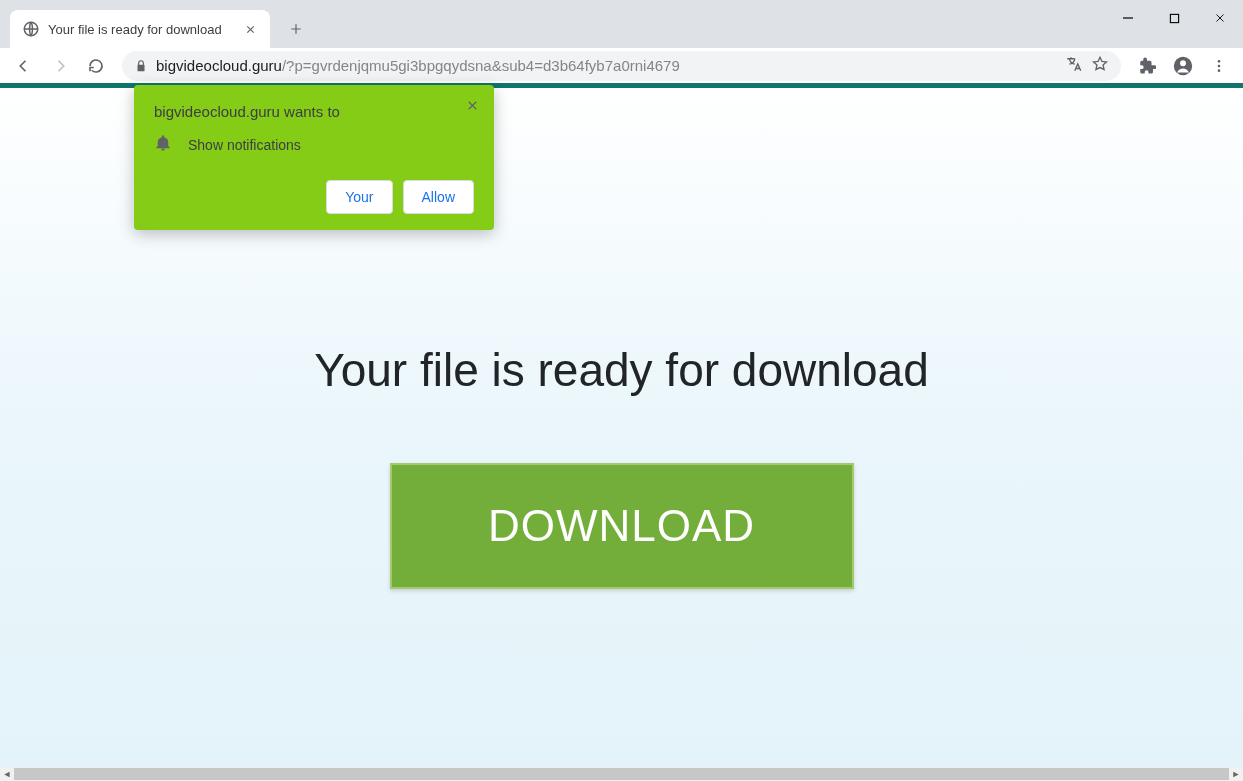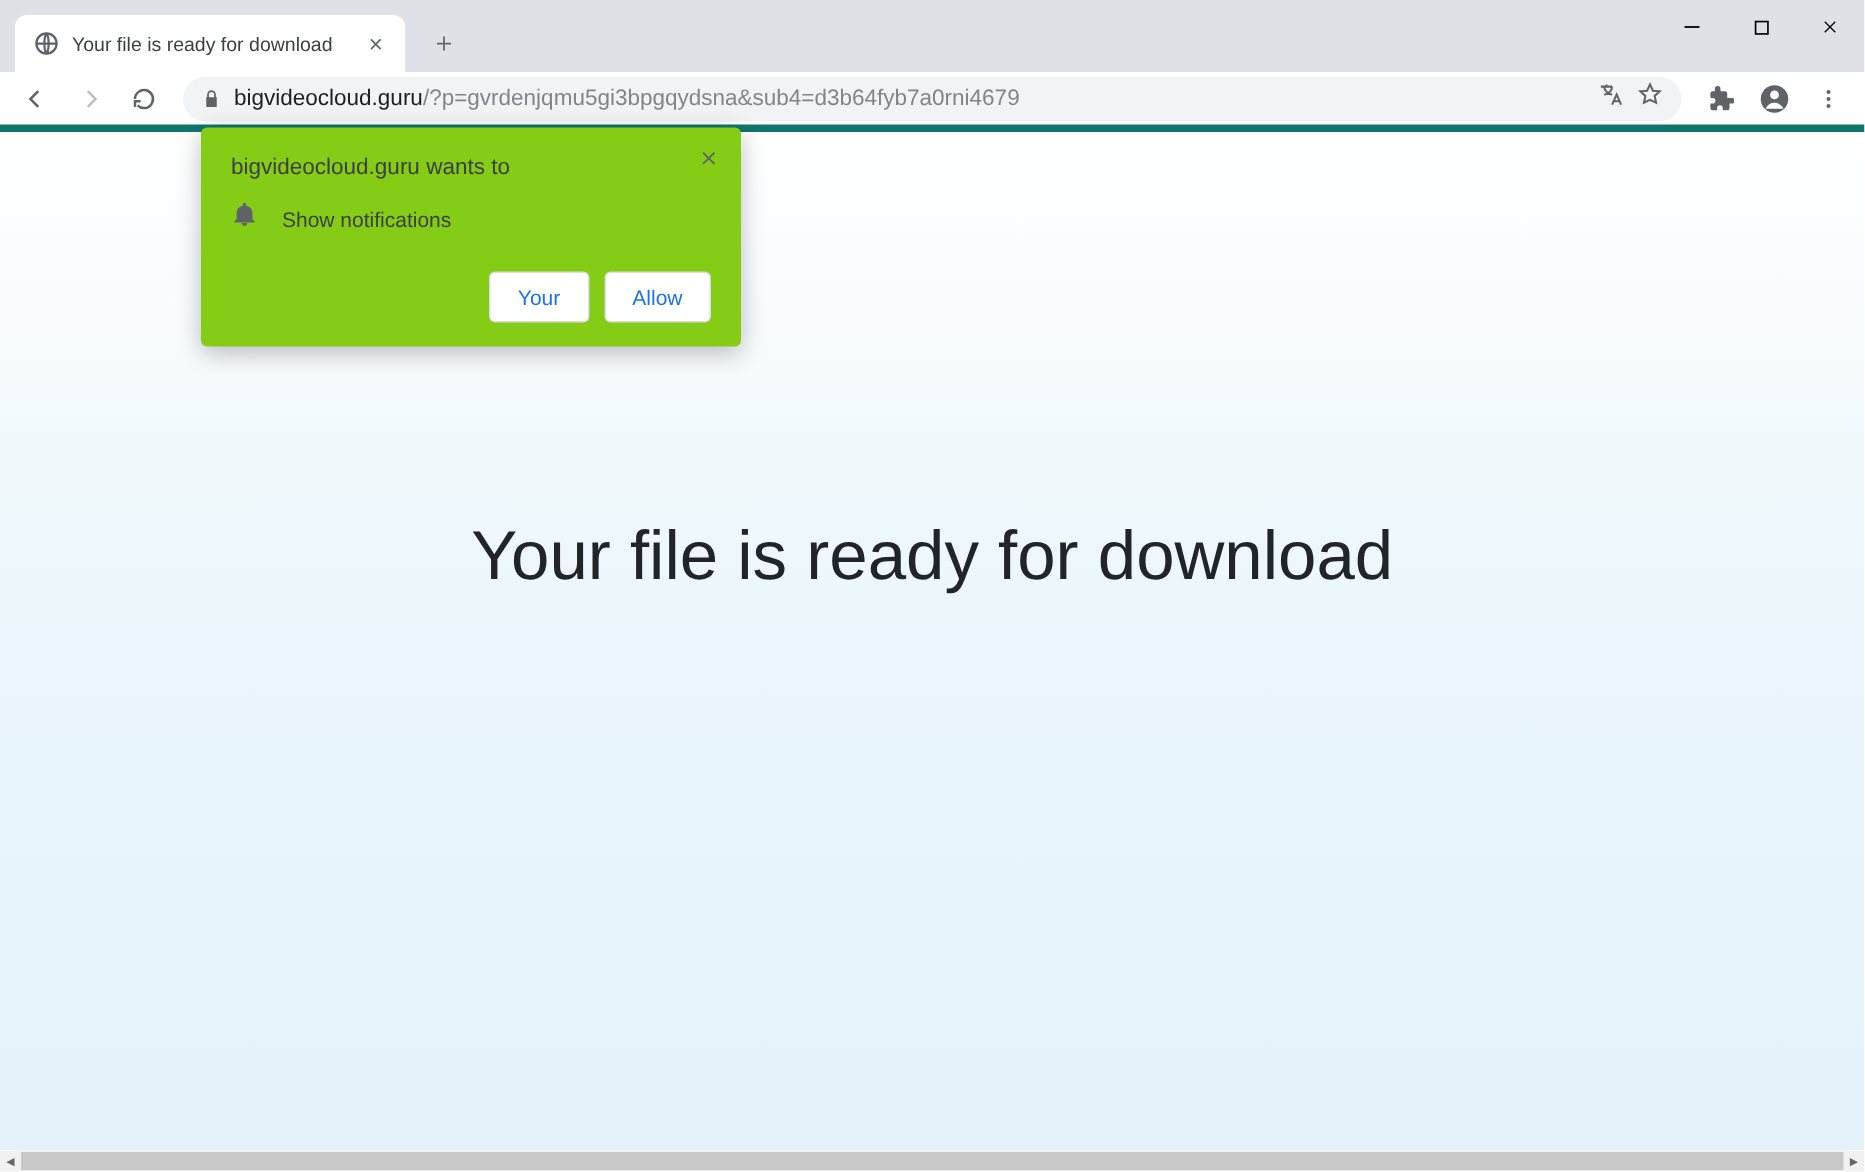--- a/index.html
+++ b/index.html
@@ -145,20 +145,21 @@
         <circle cx="12" cy="5" r="2"></circle>
         <circle cx="12" cy="12" r="2"></circle>
         <circle cx="12" cy="19" r="2"></circle>
       </svg>
   </div>
 </div>
 
 <div class="viewport">
   <div class="page">
     <h1 class="heading">Your file is ready for download</h1>
+    <div class="dl-btn">DOWNLOAD</div>
   </div>
 </div>
 
 <div class="perm">
   <div class="perm-close">
     <svg width="13" height="13" viewBox="0 0 24 24" stroke="#5f6368" stroke-width="2.2">
         <path d="M5 5l14 14M19 5L5 19"></path>
       </svg>
   </div>
   <div class="perm-title">bigvideocloud.guru wants to</div>

